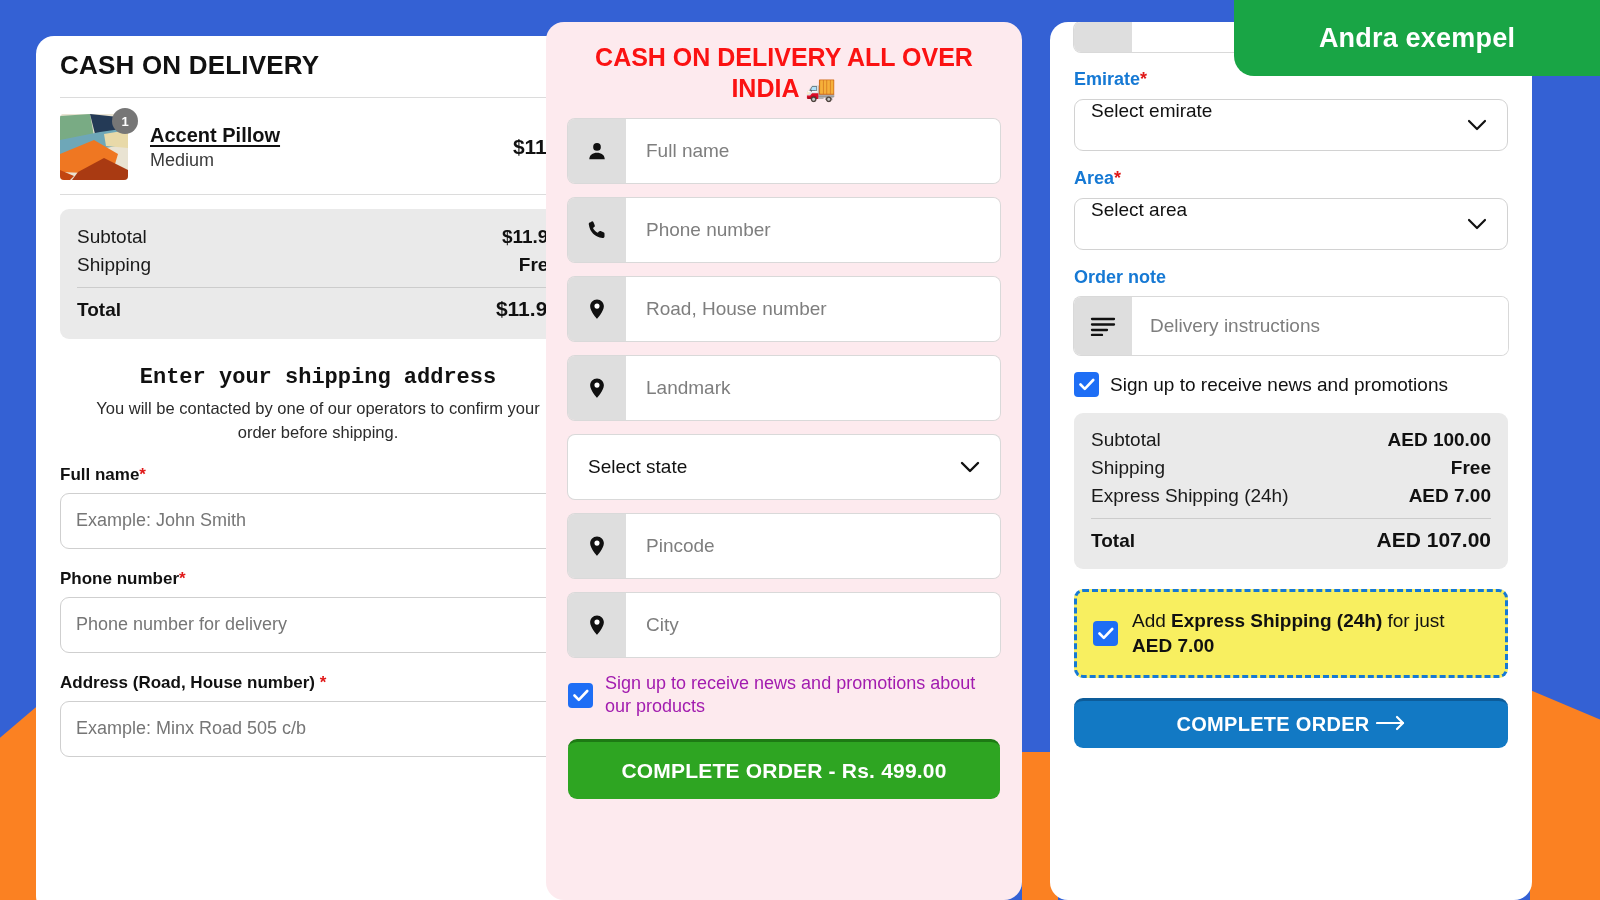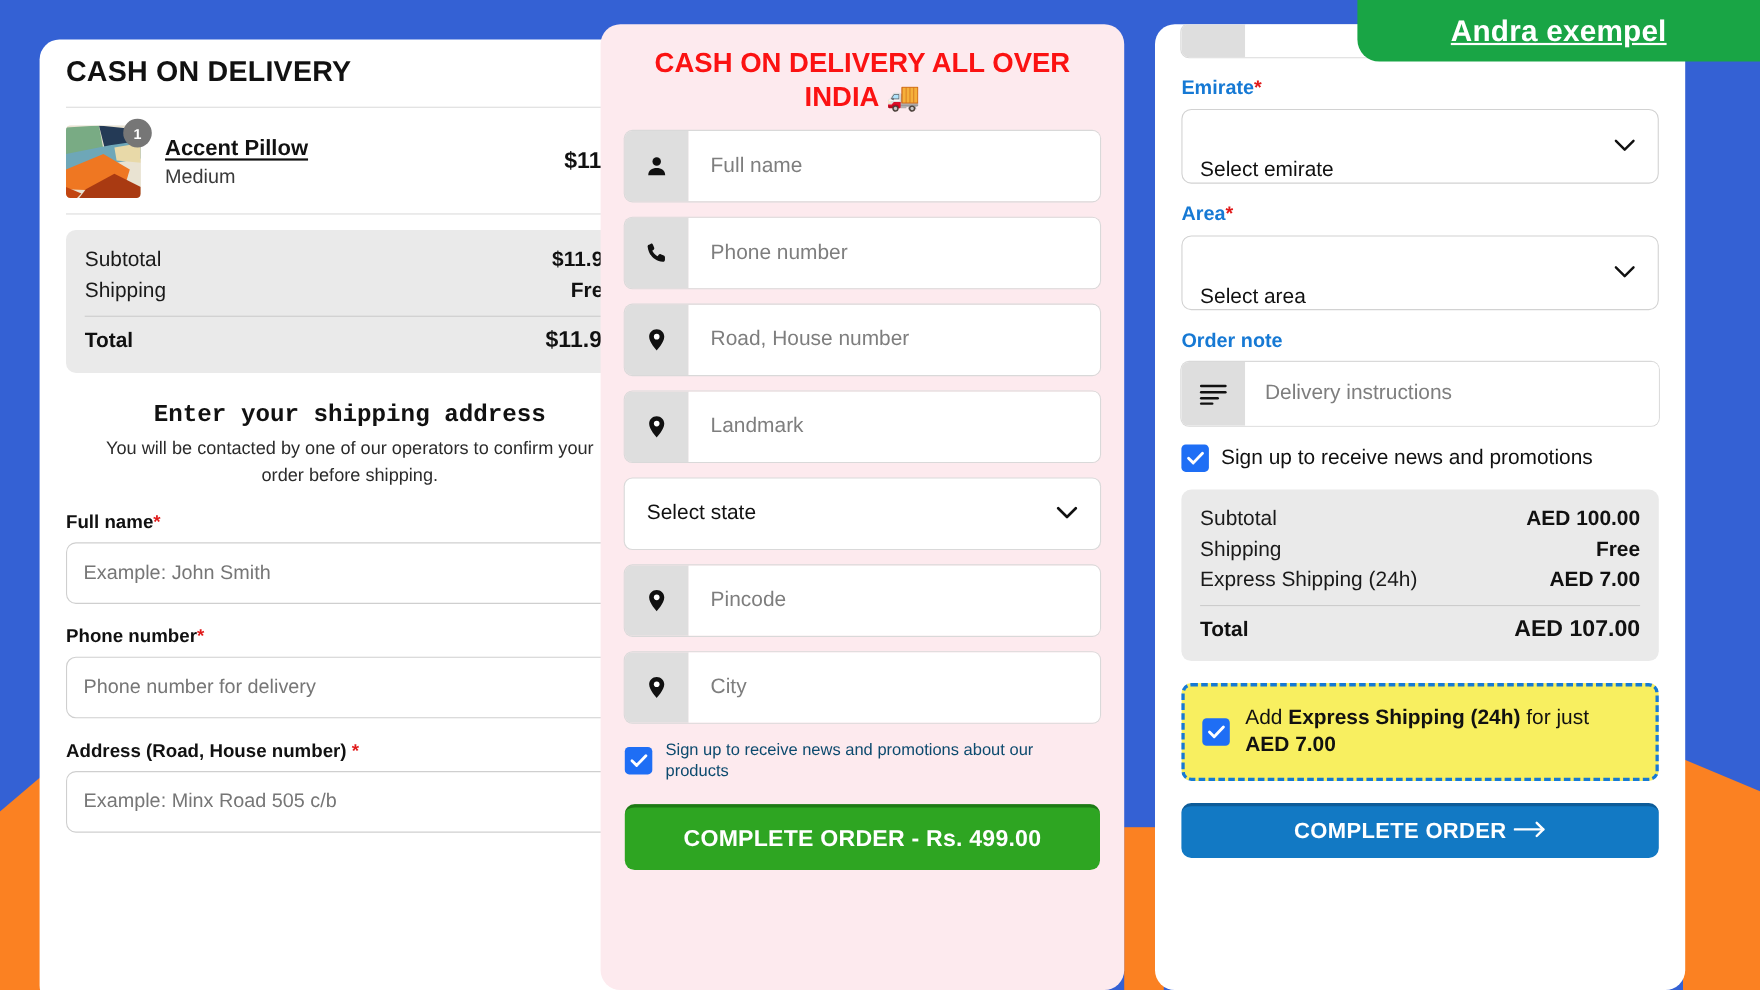--- a/index.html
+++ b/index.html
@@ -127,41 +127,41 @@
     font-size: 19px; color: #111; cursor: pointer;
   }
   .chev { position: absolute; right: 20px; top: 50%; transform: translateY(-50%); }
   .check-row { display: flex; align-items: center; gap: 12px; margin-top: 7px; }
   .cb {
     width: 25px; height: 25px; flex: 0 0 25px; border-radius: 4px;
     background: #1e6ef5; display: flex; align-items: center; justify-content: center;
     cursor: pointer;
   }
   .cb svg { display: block; }
-  .check-text { font-size: 15px; color: #0c4a6e; line-height: 1.28; }
+  .check-text { font-size: 18px; color: #a21caf; line-height: 1.28; }
   .btn-green {
     margin-top: 21px; width: 100%; height: 60px;
     background: #2ea522; border: none; border-top: 3px solid #1d7a14;
     border-radius: 9px; color: #fff; font-size: 21px; font-weight: bold;
     font-family: "Liberation Sans", sans-serif; cursor: pointer; letter-spacing: .2px;
   }
 
   
   #card3 { left: 1050px; top: 22px; width: 482px; height: 878px; padding: 0 24px; }
   .c3-cut-field {
     display: flex; align-items: stretch; border-radius: 7px; overflow: hidden;
     box-shadow: 0 0 0 1px #d9d9d9; height: 30px; margin-top: 0;
   }
   .c3-cut-icon { width: 58px; flex: 0 0 58px; background: #dedede; }
   .c3-cut-body { flex: 1 1 auto; background: #fff; }
   .c3-label { font-size: 18px; font-weight: bold; color: #1679d4; margin-top: 17px; }
   .c3-select {
-    position: relative; height: 68px; margin-top: 9px;
+    position: relative; height: 52px; margin-top: 9px;
     border: 1px solid #d2d2d2; border-radius: 9px; background: #fff;
-    display: flex; align-items: flex-end; padding: 0 16px;
+    display: flex; align-items: flex-start; padding: 0 16px;
     font-size: 19px; color: #111; cursor: pointer;
   }
   .c3-note-field {
     display: flex; align-items: stretch; border-radius: 7px; overflow: hidden;
     box-shadow: 0 0 0 1px #d9d9d9; margin-top: 9px;
   }
   .c3-note-icon { width: 58px; flex: 0 0 58px; background: #dedede; display: flex; align-items: center; justify-content: center; }
   .c3-note-input {
     flex: 1 1 auto; height: 58px; border: none; background: #fff; outline: none;
     font-family: "Liberation Sans", sans-serif; font-size: 19px; color: #111; padding: 0 18px;
@@ -180,24 +180,24 @@
     margin-top: 20px; width: 100%; height: 50px;
     background: #1279c4; border: none; border-top: 3px solid #0d5c99;
     border-radius: 9px; color: #fff; font-size: 20px; font-weight: bold;
     font-family: "Liberation Sans", sans-serif; cursor: pointer;
     display: flex; align-items: center; justify-content: center; gap: 6px;
     letter-spacing: .3px;
   }
 
   
   .banner {
-    position: absolute; right: 0; top: 0; width: 366px; height: 56px;
+    position: absolute; right: 0; top: 0; width: 366px; height: 76px;
     background: #19a545; border-bottom-left-radius: 20px;
     display: flex; align-items: center; justify-content: center;
-    color: #fff; font-size: 27px; font-weight: bold; letter-spacing: .2px; text-decoration: underline;
+    color: #fff; font-size: 27px; font-weight: bold; letter-spacing: .2px;
   }
 </style>
 </head>
 <body>
 
 <div class="bg-orange-left"></div>
 <div class="bg-orange-mid"></div>
 <div class="bg-orange-right"></div>
 
 <div class="card" id="card1">

